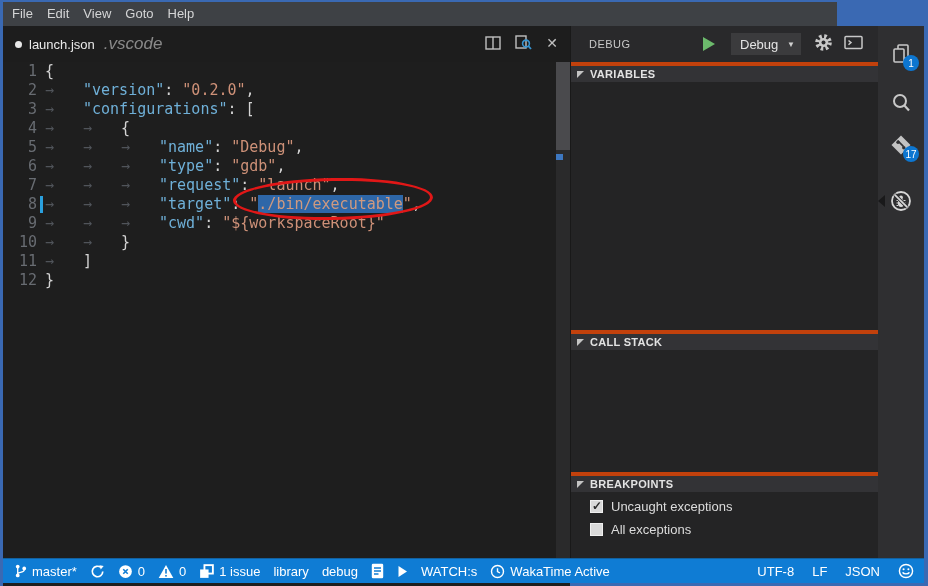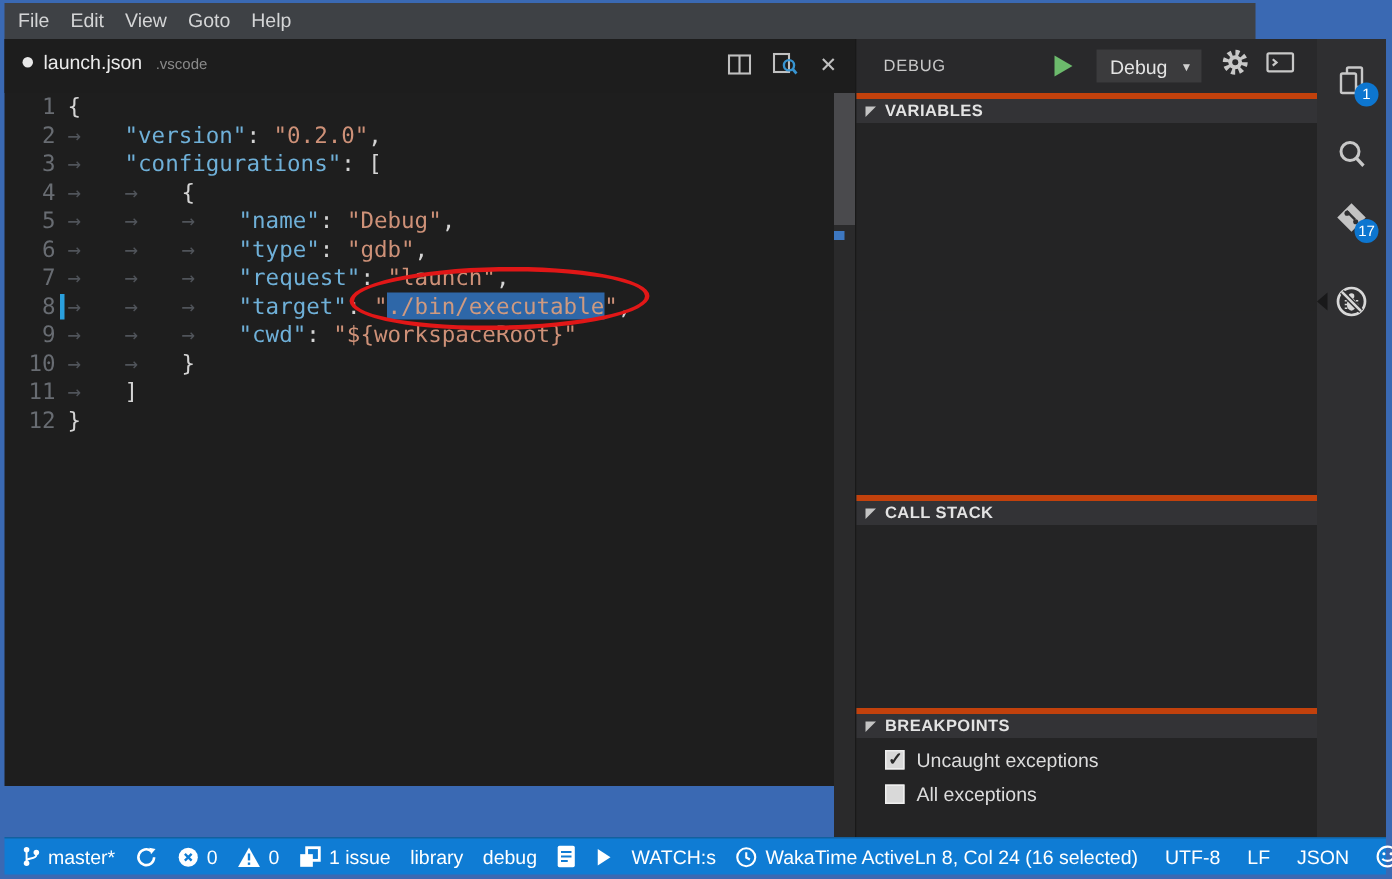--- a/index.html
+++ b/index.html
@@ -13,28 +13,28 @@
   
   #menubar {
     position:absolute; left:3px; top:2px; width:834px; height:24px;
     background:#3e4145; display:flex; align-items:stretch; padding-left:2px;
   }
   .menu-item {
     color:#d4d5d6; font-size:13px; line-height:24px; padding:0 7px; cursor:default;
   }
   
   #editor {
-    position:absolute; left:3px; top:26px; width:567px; height:498px;
+    position:absolute; left:3px; top:26px; width:567px; height:560px;
     background:#1e1e1e;
   }
   #tabbar { position:absolute; left:0; top:0; width:100%; height:36px; background:#1d1d1d; }
   #tab { position:absolute; left:12px; top:8px; display:flex; align-items:baseline; }
   #tab-dot { width:7px; height:7px; border-radius:50%; background:#e8e8e8; align-self:center; margin-right:7px; }
   #tab-name { color:#eaeaea; font-size:13px; }
-  #tab-folder { color:#8a8a8a; font-size:10px; margin-left:9px; }
+  #tab-folder { color:#8a8a8a; font-size:17px; margin-left:9px;font-style:italic; }
   #editor-actions { position:absolute; right:12px; top:9px; display:flex; gap:14px; align-items:center; }
   #editor-actions svg, #editor-actions span { display:block; }
   #close-icon { color:#c0c0c0; font-size:14px; line-height:16px; }
   
   #code { position:absolute; left:0; top:36px; width:553px;
     font-family:"DejaVu Sans Mono", monospace; font-size:15px; }
   .code-line { position:relative; height:19px; line-height:19px; white-space:pre; }
   .ln { display:inline-block; width:34px; text-align:right; color:#686c72; }
   .lc { margin-left:8px; }
   .tab-arrow { display:inline-block; width:38px; color:#50545a; }
@@ -331,23 +331,20 @@
             <svg width="15" height="15" viewBox="0 0 16 16">
               <circle cx="8" cy="8" r="6.4" fill="none" stroke="#ffffff" stroke-width="1.5"></circle>
               <path d="M8 4.4 V8.2 L10.6 9.6" fill="none" stroke="#ffffff" stroke-width="1.5"></path>
             </svg>
           </span>
           <span>WakaTime Active</span>
         </span>
       </div>
     <div id="sb-right">
         <span class="sb-item">
-          <span>Ln 8, Col 24 (16 selected)</span>
-        </span>
-        <span class="sb-item">
           <span>UTF-8</span>
         </span>
         <span class="sb-item">
           <span>LF</span>
         </span>
         <span class="sb-item">
           <span>JSON</span>
         </span>
         <span class="sb-item">
           <span style="display: flex;">

